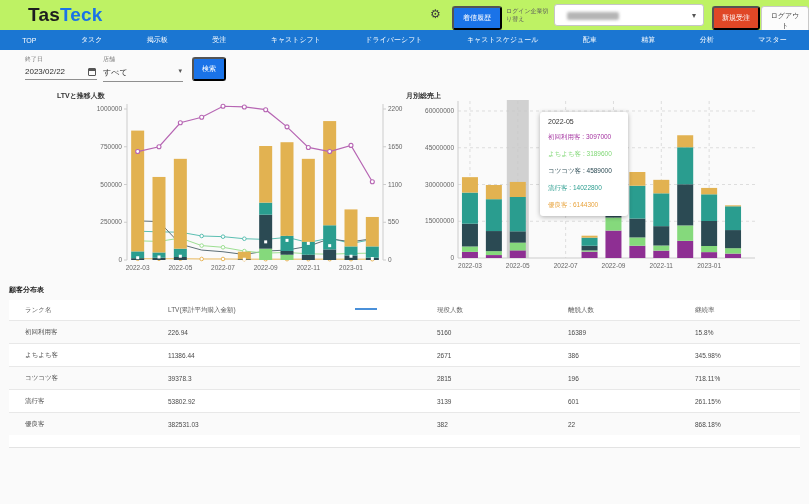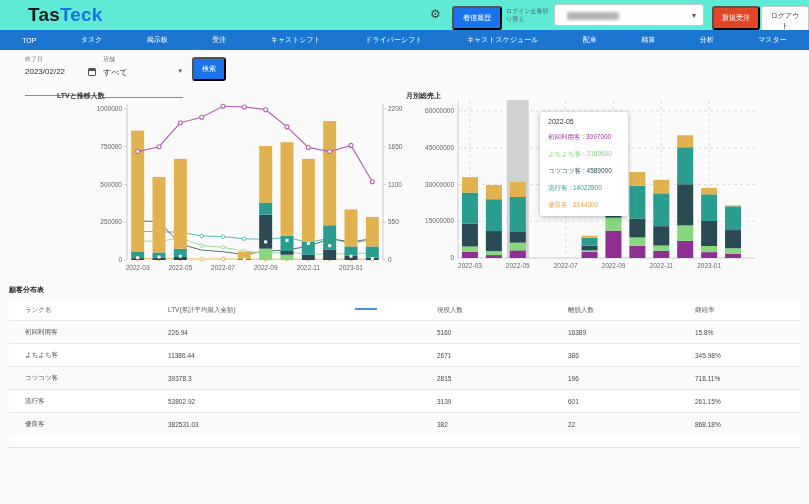--- a/index.html
+++ b/index.html
@@ -2,40 +2,40 @@
 <html><head>
 <meta charset="utf-8">
 <style>
   * { box-sizing: border-box; margin: 0; padding: 0; }
   html,body { width:809px; height:504px; }
   body {
     font-family: "Liberation Sans","DejaVu Sans",sans-serif;
     position: relative; overflow: hidden; background:#fafafa;
   }
   
-  .header { position:absolute; left:0; top:0; width:809px; height:30px; background:#5eead4; z-index:3; }
+  .header { position:absolute; left:0; top:0; width:809px; height:30px; background:#bef264; z-index:3; }
   .logo { position:absolute; left:28px; top:4px; font-size:19px; font-weight:700; letter-spacing:.2px; }
   .logo .p1 { color:#1d1d1f; }
   .logo .p2 { color:#1a73e8; }
   .gear { position:absolute; left:430px; top:7px; font-size:12px; color:#3a3a3a; cursor:pointer; }
   .btn { display:inline-block; font-size:7px; border-radius:3px; cursor:pointer; text-align:center; }
   .btn-incoming { position:absolute; left:452px; top:6px; padding:5px 9px; background:#1a73e8; color:#fff; }
   .company-label { position:absolute; left:506px; top:7px; width:46px; font-size:6px; color:#5c5c5c; line-height:1.35; }
   .company-select { position:absolute; left:554px; top:4px; width:150px; height:22px; background:#fff; border:1px solid #c6c6c6; border-radius:3px; }
   .redacted { position:absolute; left:12px; top:7px; width:52px; height:8px; background:#b5b5b5; border-radius:2px; filter:blur(1.5px); }
   .select-caret { position:absolute; right:7px; top:6px; font-size:8px; color:#555; }
   .btn-new-order { position:absolute; left:712px; top:6px; padding:5px 8px; background:#e04726; color:#fff; }
   .btn-logout { position:absolute; left:761px; top:6px; padding:4px 7px; background:#fcfcfc; border:1px solid #c9c9c9; color:#3f3f3f; }
   
   .nav { position:absolute; left:0; top:30px; width:809px; height:20px; background:#1b76d2; display:flex; align-items:center; justify-content:space-around; z-index:3; }
   .nav-item { color:#fff; font-size:7px; cursor:pointer; white-space:nowrap; }
   
   .field { position:absolute; top:55px; }
   .field-label { font-size:6px; color:#737373; }
-  .field-value { font-size:8px; color:#2c2c2c; margin-top:3px; padding-bottom:19px; border-bottom:1px solid #8f8f8f; position:relative; }
+  .field-value { font-size:8px; color:#2c2c2c; margin-top:3px; padding-bottom:3px; border-bottom:1px solid #8f8f8f; position:relative; }
   .field-date { left:25px; width:72px; }
   .field-store { left:103px; width:80px;font-family:Liberation Serif, serif; }
   .cal-icon { position:absolute; right:1px; top:1px; width:8px; height:8px; border:1px solid #555; border-radius:1px; }
   .cal-icon:before { content:""; position:absolute; left:0; top:0; width:6px; height:2px; background:#555; }
   .store-caret { position:absolute; right:1px; top:0; font-size:7px; color:#555; }
   .btn-search { position:absolute; left:192px; top:57px; padding:5px 8px; background:#1a73e8; color:#fff; }
   
   .chart-svg { position:absolute; z-index:1; }
   #ltv-chart { left:30px; top:88px; }
   #sales-chart { left:400px; top:88px; }

